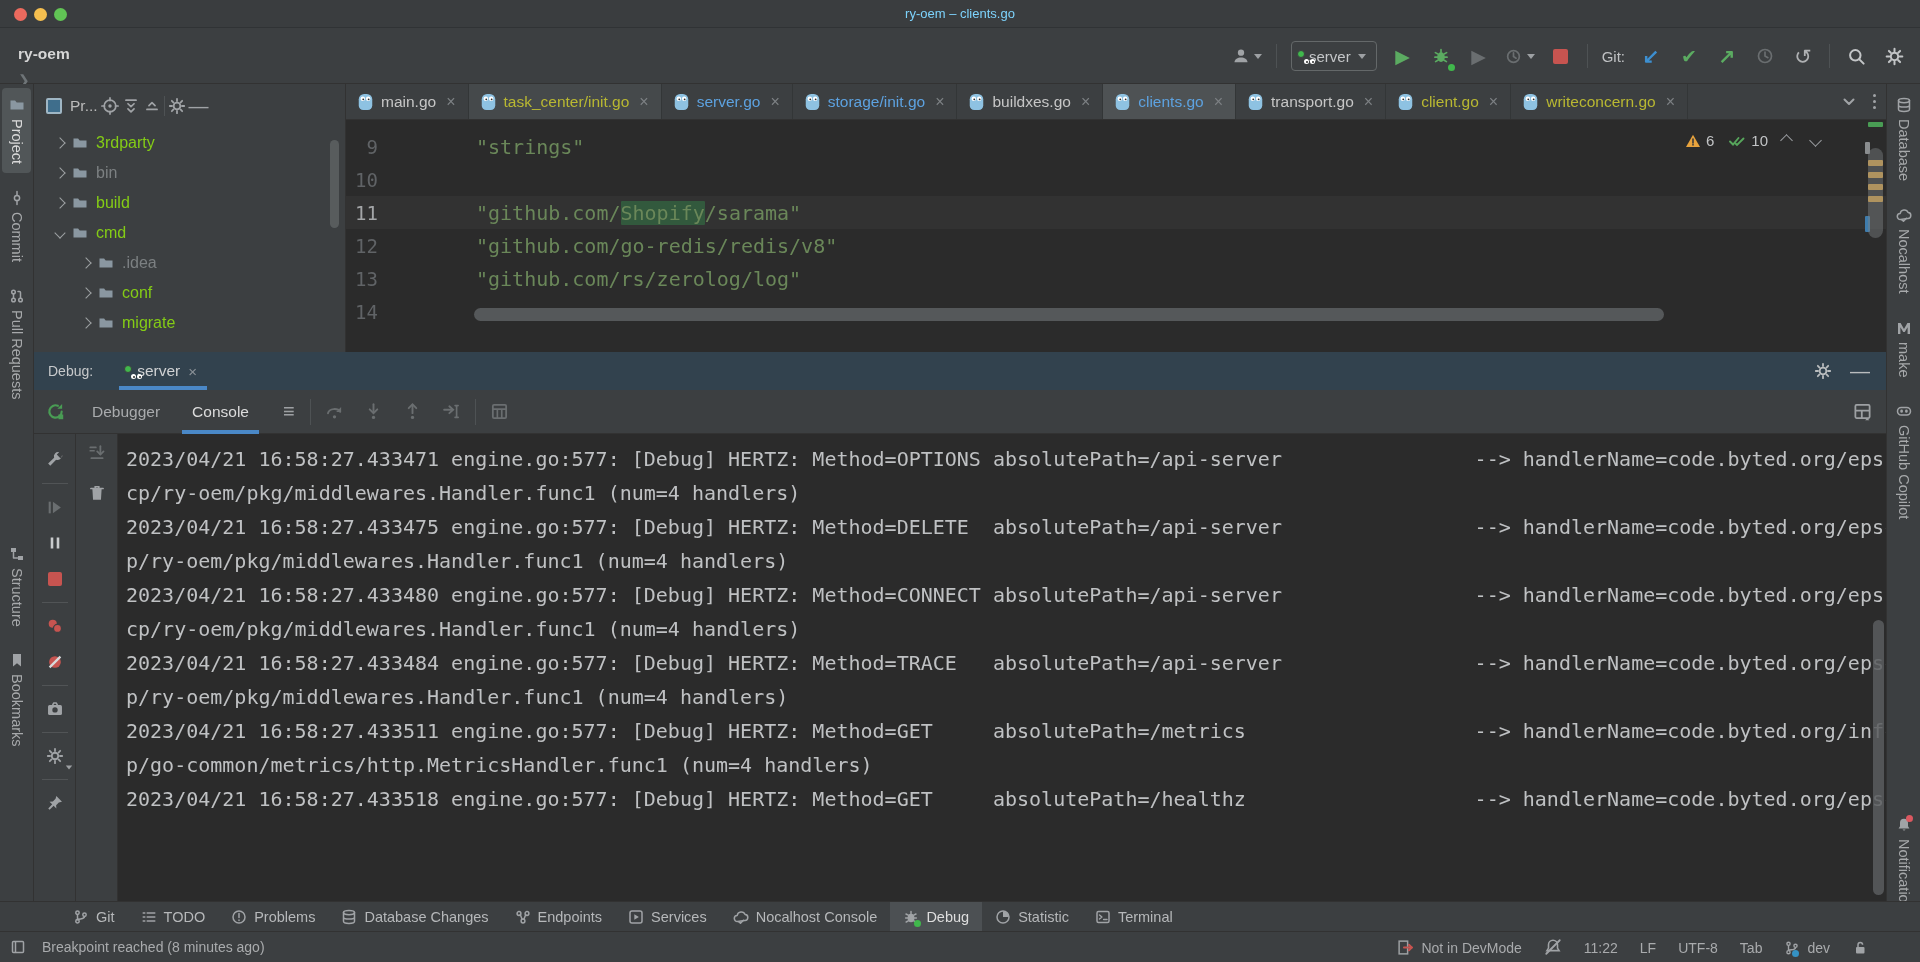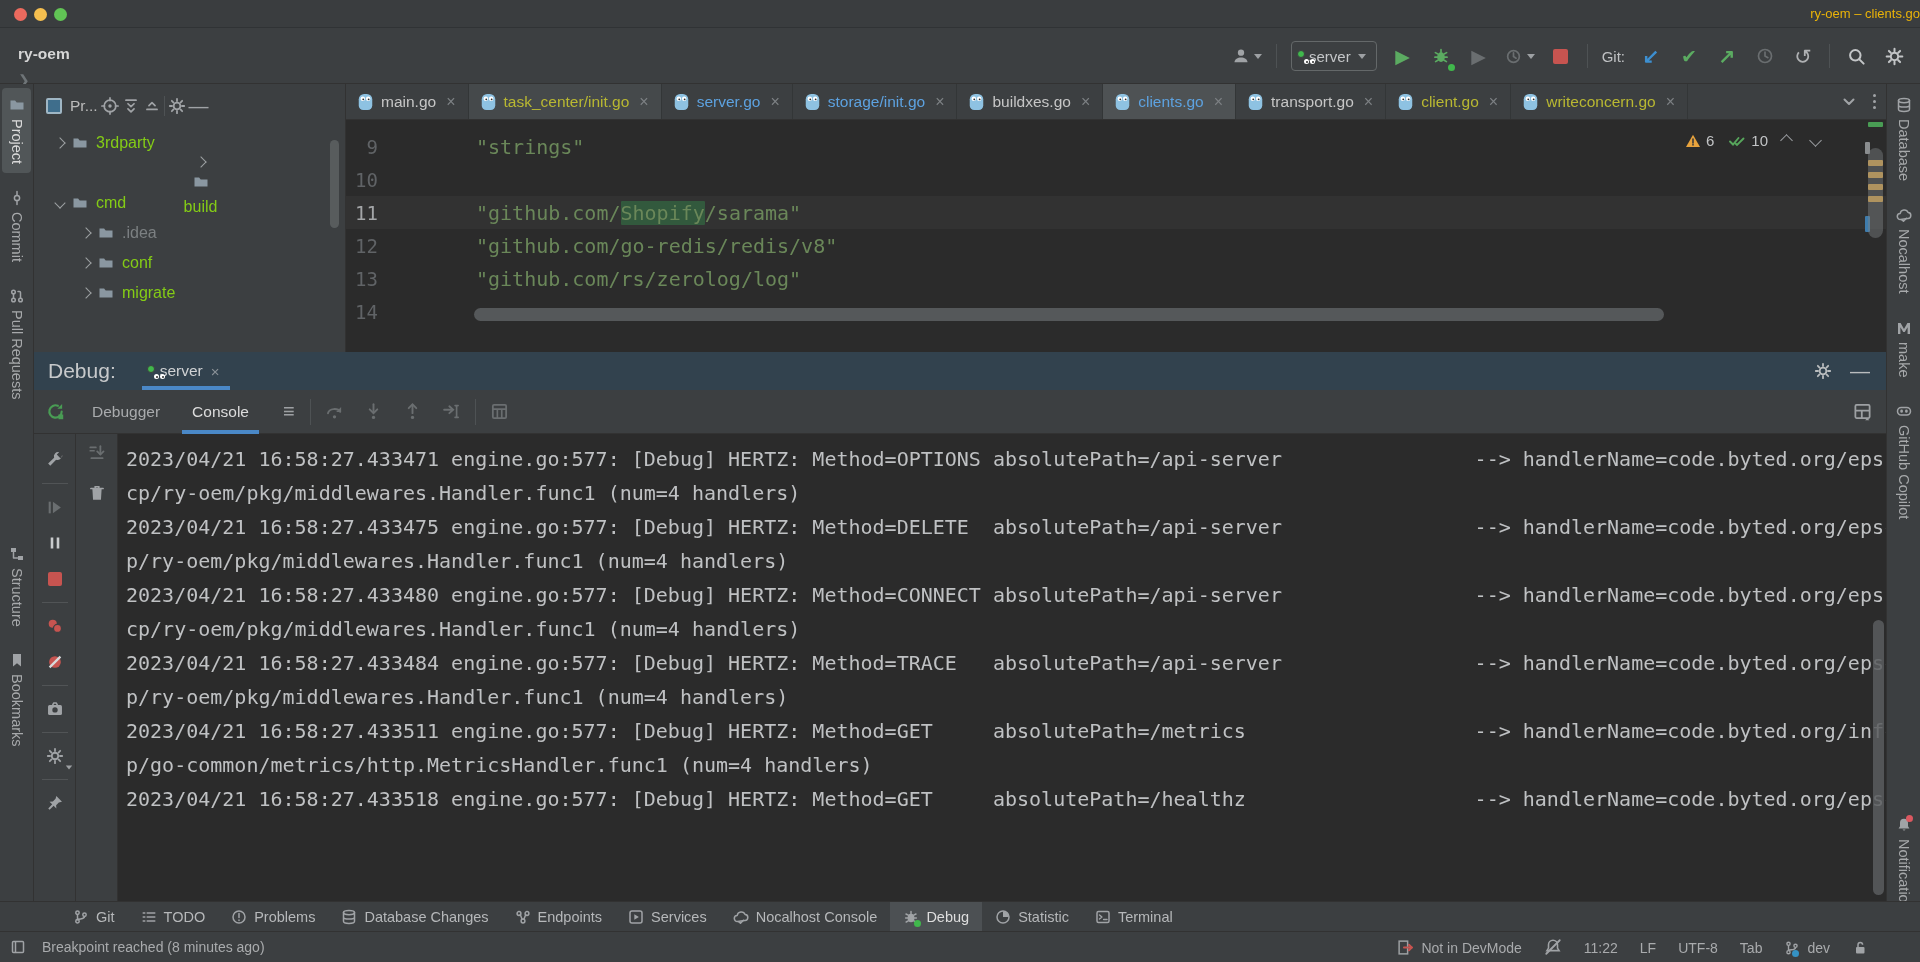--- a/index.html
+++ b/index.html
@@ -7,21 +7,21 @@
   #app {
     position:relative; width:1920px; height:962px; overflow:hidden;
     background:#3c3f41; font-family:"Liberation Sans", sans-serif;
     color:#bbbbbb; -webkit-font-smoothing:antialiased;
   }
   .mono { font-family:"DejaVu Sans Mono", monospace; }
 
   
   #titlebar { position:absolute; left:0; top:0; width:1920px; height:28px; background:#3a3d3f; border-bottom:1px solid #303335; }
   .traffic { position:absolute; top:8px; width:13px; height:13px; border-radius:50%; }
-  #win-title { position:absolute; top:6px; left:0; right:0; text-align:right; font-size:13px; color:#eab308; }
+  #win-title { position:absolute; top:6px; left:0; right:0; text-align:center; font-size:13px; color:#7dd3fc; }
 
   
   #navbar { position:absolute; left:0; top:28px; width:1920px; height:56px; background:#3c3f41; border-bottom:1px solid #323232; }
   #breadcrumb { position:absolute; left:18px; top:17px; display:flex; align-items:flex-start; gap:9px; font-size:15.5px;flex-direction:column; }
   .crumb { color:#bbbbbb; } .crumb.b { font-weight:bold; color:#d6d6d6; }
   .crumb-sep { color:#6e7477; font-size:14px; }
   .crumb-file { color:#5da2e0; }
   #nav-right { position:absolute; right:14px; top:10px; height:36px; display:flex; align-items:center; gap:14px; }
   .vsep { width:1px; height:24px; background:#4e5254; }
   .tbtn { display:flex; align-items:center; justify-content:center; min-width:24px; height:26px; border-radius:4px; }
@@ -86,21 +86,21 @@
   #hscroll { position:absolute; left:128px; top:188px; width:1190px; height:13px; background:#5a5d5f; border-radius:7px; opacity:.9; }
   #inspections { position:absolute; right:66px; top:12px; display:flex; align-items:center; gap:14px; font-size:15px; color:#c2c4c6; }
   .insp-chev { width:9px; height:9px; border-right:1.8px solid #9da0a3; border-bottom:1.8px solid #9da0a3; }
   .chev-up { transform:rotate(-135deg); } .chev-dn { transform:rotate(45deg); }
   #estripe { position:absolute; right:0; top:0; width:22px; height:232px; }
   .mark { position:absolute; border-radius:1px; }
   #estripe-thumb { position:absolute; right:3px; top:28px; width:15px; height:90px; background:#7d8082; opacity:.45; border-radius:8px; }
 
   
   #debug-header { position:absolute; left:34px; top:352px; right:34px; height:38px; background:#32424e; display:flex; align-items:center; }
-  #debug-label { font-size:21px; color:#c7c9cb; margin-left:14px; }
+  #debug-label { font-size:14px; color:#c7c9cb; margin-left:14px; }
   #debug-session-tab { position:relative; display:flex; align-items:center; gap:8px; height:38px; padding:0 14px; margin-left:22px; font-size:15.5px; color:#d0d2d4; }
   #debug-session-tab .underline { position:absolute; left:4px; right:4px; bottom:0; height:4px; background:#4a88c7; }
   #debug-header-right { margin-left:auto; display:flex; align-items:center; gap:18px; padding-right:16px; }
 
   #debug-toolbar { position:absolute; left:34px; top:390px; right:34px; height:44px; background:#3c3f41; border-bottom:1px solid #323232; display:flex; align-items:center; }
   .dview { position:relative; height:44px; display:flex; align-items:center; padding:0 16px; font-size:15.5px; color:#a9abad; }
   .dview.selected { color:#dcdcdc; }
   .dview.selected .underline { position:absolute; left:6px; right:6px; bottom:0; height:4px; background:#4a88c7; }
   #debug-toolbar .grp { display:flex; align-items:center; gap:20px; margin-left:18px; }
   #debug-toolbar .hsep { width:1px; height:26px; background:#4e5254; margin:0 14px; }
@@ -368,21 +368,30 @@
     <div id="project-tree">
       <div class="tree-row arrow-right" style="padding-left: 22px;">
           <span class="tree-arrow"></span>
           <span class="icon-slot">
             <svg width="16" height="16" viewBox="0 0 16 16">
               <path class="icf" style="fill:#8a97a1" d="M1.5 3.5h4.6l1.6 2h6.8v7H1.5z"></path>
             </svg>
           </span>
           <span>3rdparty</span>
         </div>
-        <div class="tree-row arrow-right" style="padding-left: 22px; flex-direction: column;">
+        <div class="tree-row dim arrow-right" style="padding-left: 22px;">
+          <span class="tree-arrow"></span>
+          <span class="icon-slot">
+            <svg width="16" height="16" viewBox="0 0 16 16">
+              <path class="icf" style="fill:#8a97a1" d="M1.5 3.5h4.6l1.6 2h6.8v7H1.5z"></path>
+            </svg>
+          </span>
+          <span>bin</span>
+        </div>
+        <div class="tree-row arrow-right" style="padding-left: 22px;">
           <span class="tree-arrow"></span>
           <span class="icon-slot">
             <svg width="16" height="16" viewBox="0 0 16 16">
               <path class="icf" style="fill:#8a97a1" d="M1.5 3.5h4.6l1.6 2h6.8v7H1.5z"></path>
             </svg>
           </span>
           <span>build</span>
         </div>
         <div class="tree-row arrow-down" style="padding-left: 22px;">
           <span class="tree-arrow"></span>

